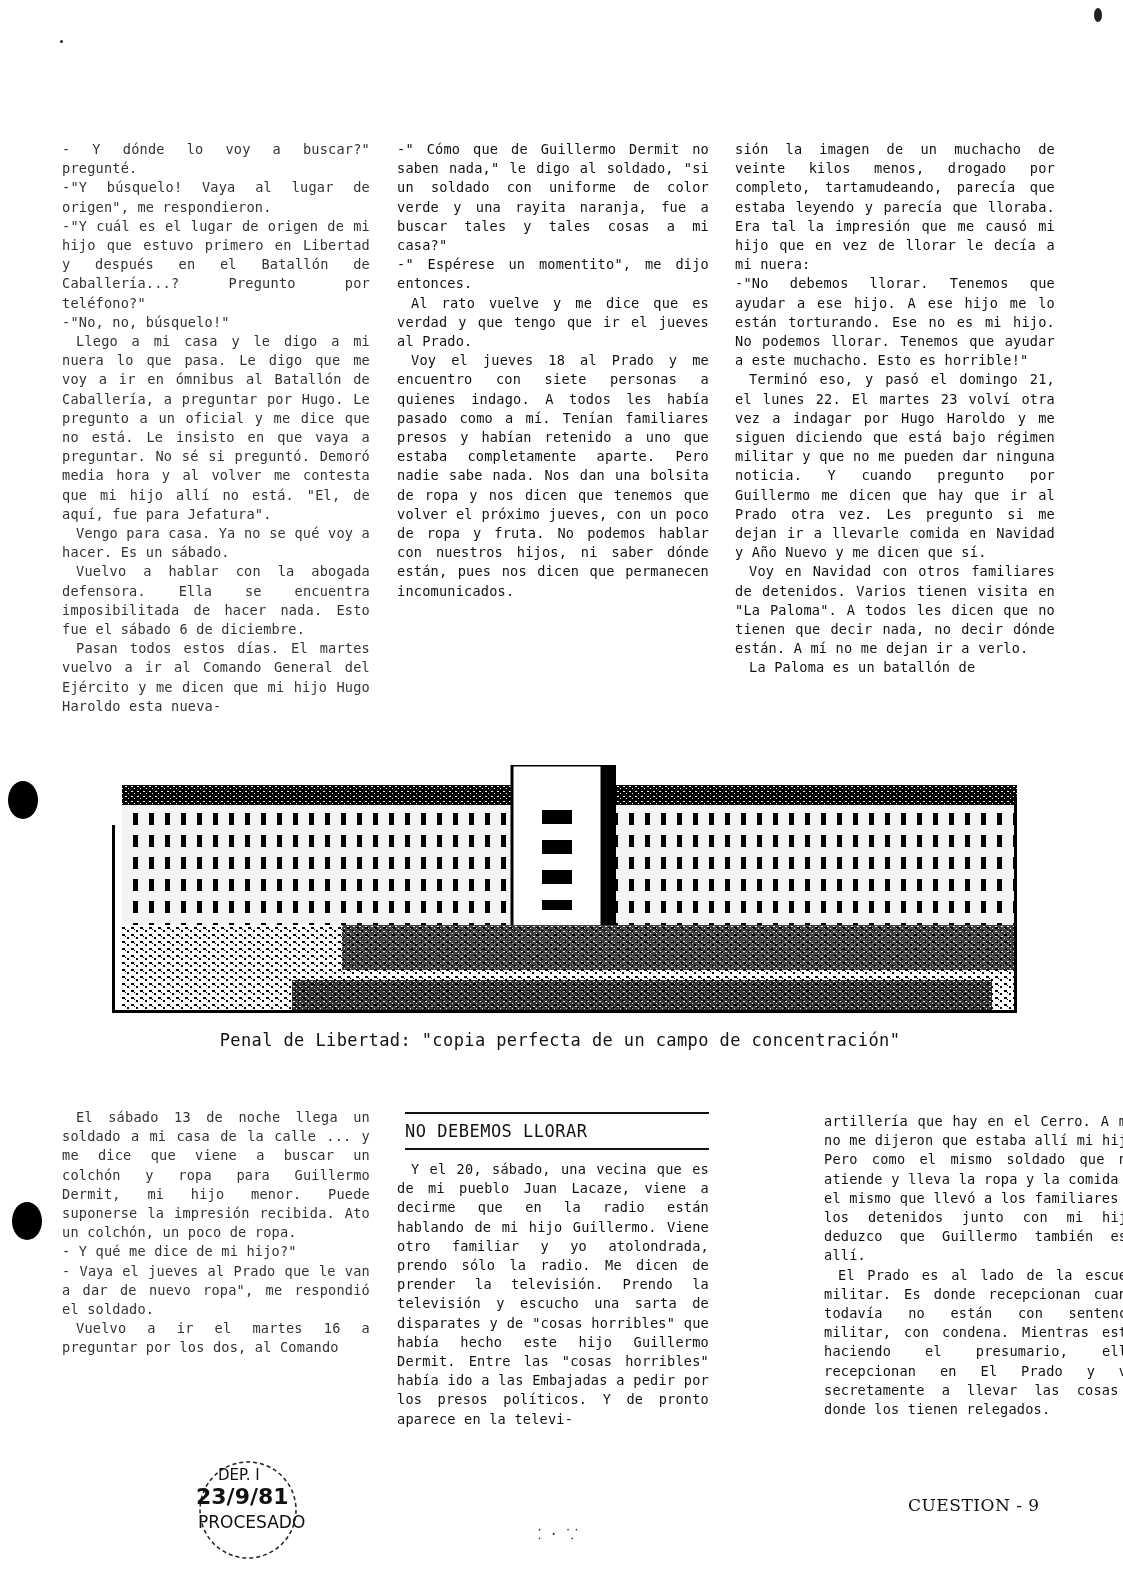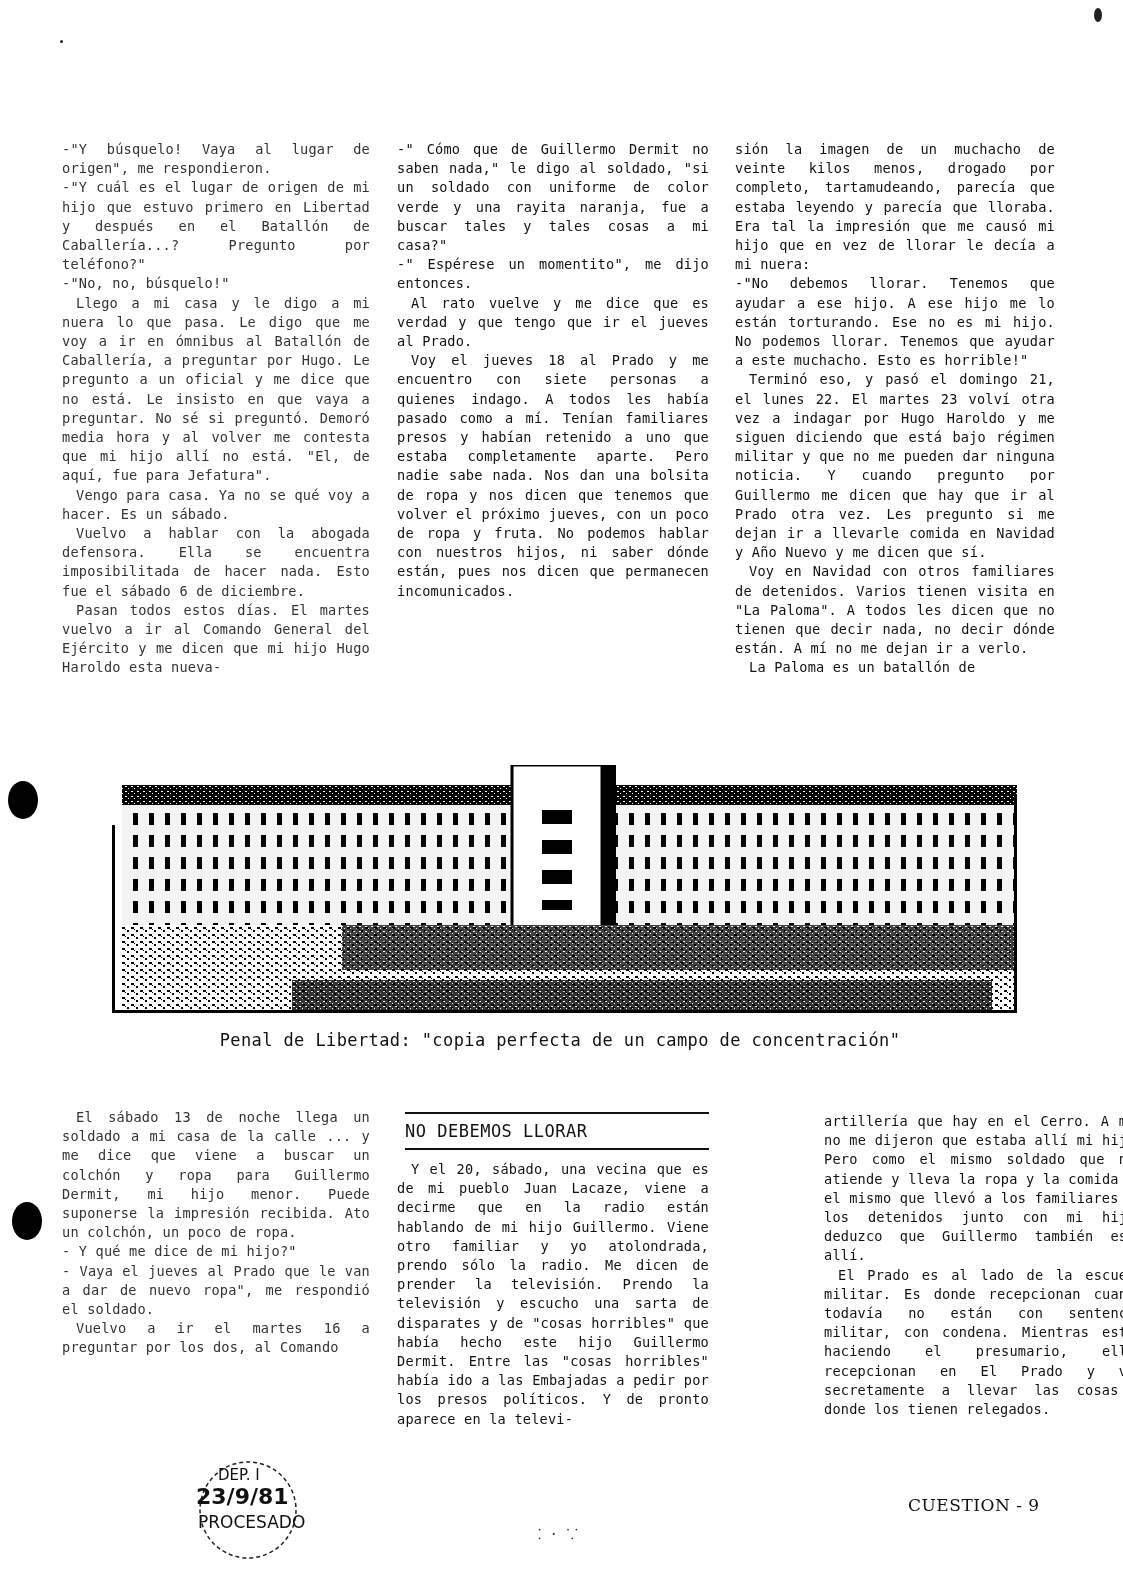--- a/index.html
+++ b/index.html
@@ -28,20 +28,21 @@
 </head>
 <body>
 
 <div class="hole" style="left:8px; top:781px;"></div>
 <div class="hole" style="left:12px; top:1202px;"></div>
 
 <div class="speck" style="left:1094px; top:8px; width:8px; height:14px;"></div>
 <div class="speck" style="left:60px; top:40px; width:3px; height:3px;"></div>
 
 <div id="c1" class="col faded">
+  <p>- Y dónde lo voy a buscar?" pregunté.</p>
   <p>-"Y búsquelo! Vaya al lugar de origen", me respondieron.</p>
   <p>-"Y cuál es el lugar de origen de mi hijo que estuvo primero en Libertad y después en el Batallón de Caballería...? Pregunto por teléfono?"</p>
   <p>-"No, no, búsquelo!"</p>
   <p class="ind">Llego a mi casa y le digo a mi nuera lo que pasa. Le digo que me voy a ir en ómnibus al Batallón de Caballería, a preguntar por Hugo. Le pregunto a un oficial y me dice que no está. Le insisto en que vaya a preguntar. No sé si preguntó. Demoró media hora y al volver me contesta que mi hijo allí no está. "El, de aquí, fue para Jefatura".</p>
   <p class="ind">Vengo para casa. Ya no se qué voy a hacer. Es un sábado.</p>
   <p class="ind">Vuelvo a hablar con la abogada defensora. Ella se encuentra imposibilitada de hacer nada. Esto fue el sábado 6 de diciembre.</p>
   <p class="ind">Pasan todos estos días. El martes vuelvo a ir al Comando General del Ejército y me dicen que mi hijo Hugo Haroldo esta nueva-</p>
 </div>
 
 <div id="c2" class="col">

